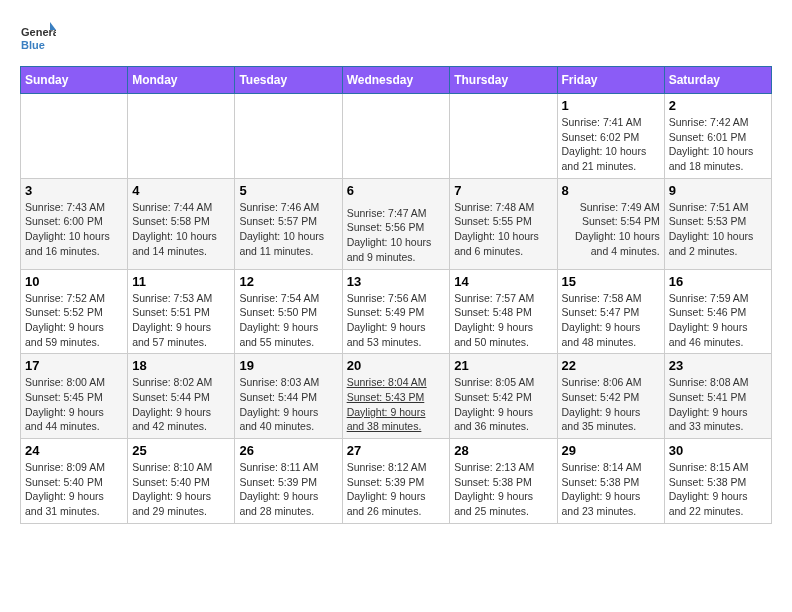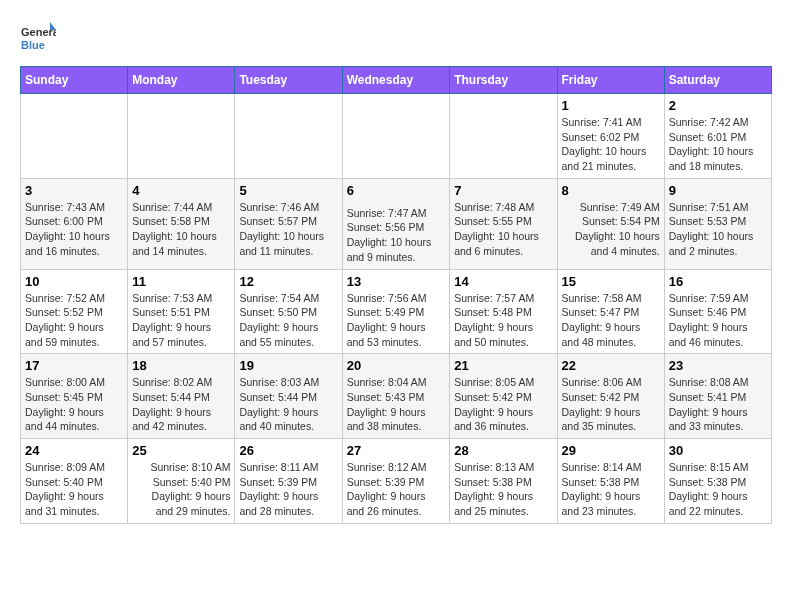--- a/index.html
+++ b/index.html
@@ -224,21 +224,21 @@
 Daylight: 9 hours and 42 minutes.</div>
         </td>
         <td>
           <div class="day-number">19</div>
           <div class="day-info" style="white-space: pre-line;">Sunrise: 8:03 AM
 Sunset: 5:44 PM
 Daylight: 9 hours and 40 minutes.</div>
         </td>
         <td>
           <div class="day-number">20</div>
-          <div class="day-info" style="white-space: pre-line;">Sunrise: 8:04 AM
+          <div class="day-info" style="white-space: pre-line; text-decoration: underline;">Sunrise: 8:04 AM
 Sunset: 5:43 PM
 Daylight: 9 hours and 38 minutes.</div>
         </td>
         <td>
           <div class="day-number">21</div>
           <div class="day-info" style="white-space: pre-line;">Sunrise: 8:05 AM
 Sunset: 5:42 PM
 Daylight: 9 hours and 36 minutes.</div>
         </td>
         <td>
@@ -256,39 +256,39 @@
       </tr>
       <tr>
         <td>
           <div class="day-number">24</div>
           <div class="day-info" style="white-space: pre-line;">Sunrise: 8:09 AM
 Sunset: 5:40 PM
 Daylight: 9 hours and 31 minutes.</div>
         </td>
         <td>
           <div class="day-number">25</div>
-          <div class="day-info" style="white-space: pre-line; text-align: right;">Sunrise: 8:10 AM
+          <div class="day-info" style="white-space: pre-line;">Sunrise: 8:10 AM
 Sunset: 5:40 PM
 Daylight: 9 hours and 29 minutes.</div>
         </td>
         <td>
           <div class="day-number">26</div>
           <div class="day-info" style="white-space: pre-line;">Sunrise: 8:11 AM
 Sunset: 5:39 PM
 Daylight: 9 hours and 28 minutes.</div>
         </td>
         <td>
           <div class="day-number">27</div>
           <div class="day-info" style="white-space: pre-line;">Sunrise: 8:12 AM
 Sunset: 5:39 PM
 Daylight: 9 hours and 26 minutes.</div>
         </td>
         <td>
           <div class="day-number">28</div>
-          <div class="day-info" style="white-space: pre-line;">Sunrise: 8:13 AM
+          <div class="day-info" style="white-space: pre-line;">Sunrise: 2:13 AM
 Sunset: 5:38 PM
 Daylight: 9 hours and 25 minutes.</div>
         </td>
         <td>
           <div class="day-number">29</div>
           <div class="day-info" style="white-space: pre-line;">Sunrise: 8:14 AM
 Sunset: 5:38 PM
 Daylight: 9 hours and 23 minutes.</div>
         </td>
         <td>

